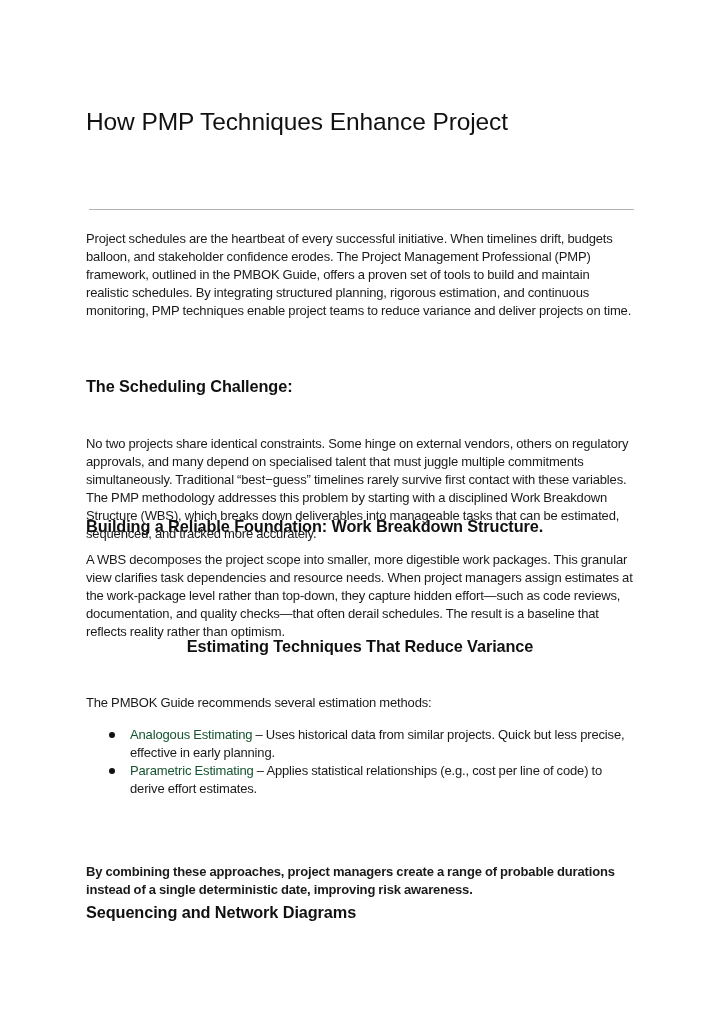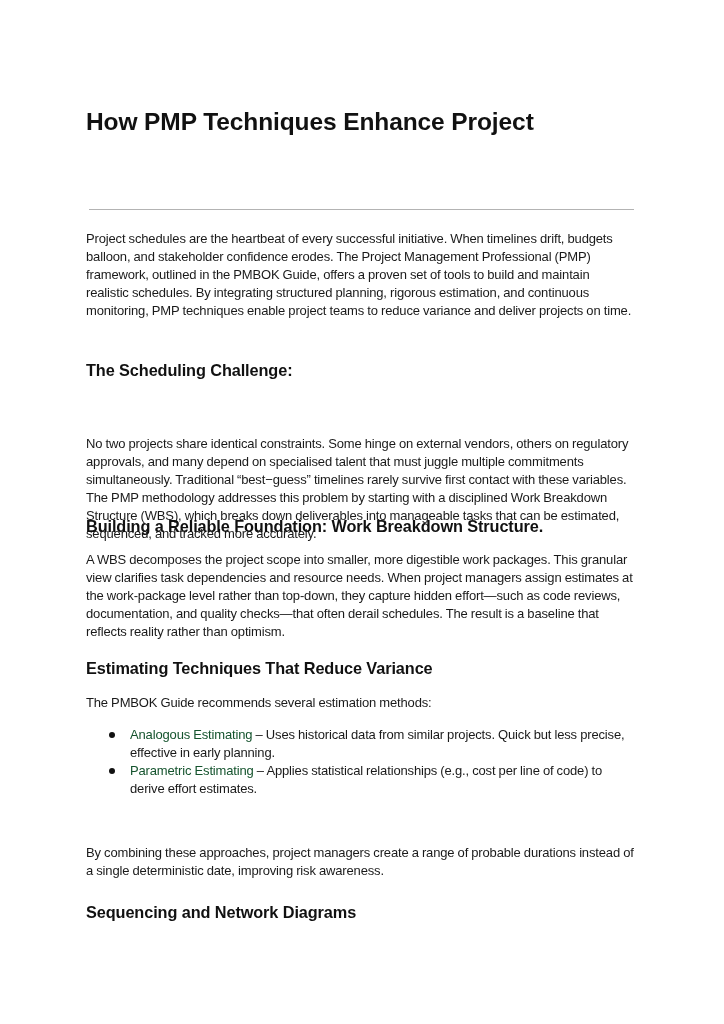--- a/index.html
+++ b/index.html
@@ -21,21 +21,21 @@
       top: 0;
       width: 548px;
     }
     .title {
       position: absolute;
       left: 0;
       top: 105px;
       width: 548px;
       margin: 0;
       font-size: 24.5px;
-      font-weight: bold;
+      font-weight: normal;
       line-height: 33px;
       color: #111111;
       letter-spacing: -0.1px;
     }
     .rule {
       position: absolute;
       left: 3px;
       top: 209px;
       width: 545px;
       height: 0;
@@ -101,55 +101,55 @@
   <h1 class="title">
     <span>How PMP Techniques Enhance Project</span><br>
   </h1>
 
   <hr class="rule">
 
   <div class="block" style="top:230px;">
     <p class="body">Project schedules are the heartbeat of every successful initiative. When timelines drift, budgets balloon, and stakeholder confidence erodes. The Project Management Professional (PMP) framework, outlined in the PMBOK Guide, offers a proven set of tools to build and maintain realistic schedules. By integrating structured planning, rigorous estimation, and continuous monitoring, PMP techniques enable project teams to reduce variance and deliver projects on time.</p>
   </div>
 
-  <div class="block" style="top:360px;">
+  <div class="block" style="top:376px;">
     <h2 class="section">The Scheduling Challenge:</h2>
   </div>
   <div class="block" style="top:391px;margin-top:44px;">
     <p class="body">No two projects share identical constraints. Some hinge on external vendors, others on regulatory approvals, and many depend on specialised talent that must juggle multiple commitments simultaneously. Traditional “best−guess” timelines rarely survive first contact with these variables. The PMP methodology addresses this problem by starting with a disciplined Work Breakdown Structure (WBS), which breaks down deliverables into manageable tasks that can be estimated, sequenced, and tracked more accurately.</p>
   </div>
 
   <div class="block" style="top:516px;">
     <h2 class="section">Building a Reliable Foundation: Work Breakdown Structure.</h2>
   </div>
   <div class="block" style="top:551px;">
     <p class="body">A WBS decomposes the project scope into smaller, more digestible work packages. This granular view clarifies task dependencies and resource needs. When project managers assign estimates at the work-package level rather than top-down, they capture hidden effort—such as code reviews, documentation, and quality checks—that often derail schedules. The result is a baseline that reflects reality rather than optimism.</p>
   </div>
 
-  <div class="block" style="top:658px;">
+  <div class="block" style="top:636px;text-align:center;">
     <h2 class="section">Estimating Techniques That Reduce Variance</h2>
   </div>
   <div class="block" style="top:694px;">
     <p class="body">The PMBOK Guide recommends several estimation methods:</p>
   </div>
 
   <div class="block" style="top:726px;">
     <ul class="methods">
       <li>
         <span class="bullet"></span>
         <b>Analogous Estimating</b><span></span><span> – Uses historical data from similar projects. Quick but less precise, effective in early planning.</span>
       </li>
       <li>
         <span class="bullet"></span>
         <b>Parametric Estimating</b><span></span><span> – Applies statistical relationships (e.g., cost per line of code) to derive effort estimates.</span>
       </li>
     </ul>
   </div>
 
-  <div class="block" style="top:844px;">
+  <div class="block" style="top:863px;font-weight:bold;">
     <p class="body">By combining these approaches, project managers create a range of probable durations instead of a single deterministic date, improving risk awareness.</p>
   </div>
 
   <div class="block" style="top:902px;">
     <h2 class="section">Sequencing and Network Diagrams</h2>
   </div>
 
 </div>
 
 </body></html>

